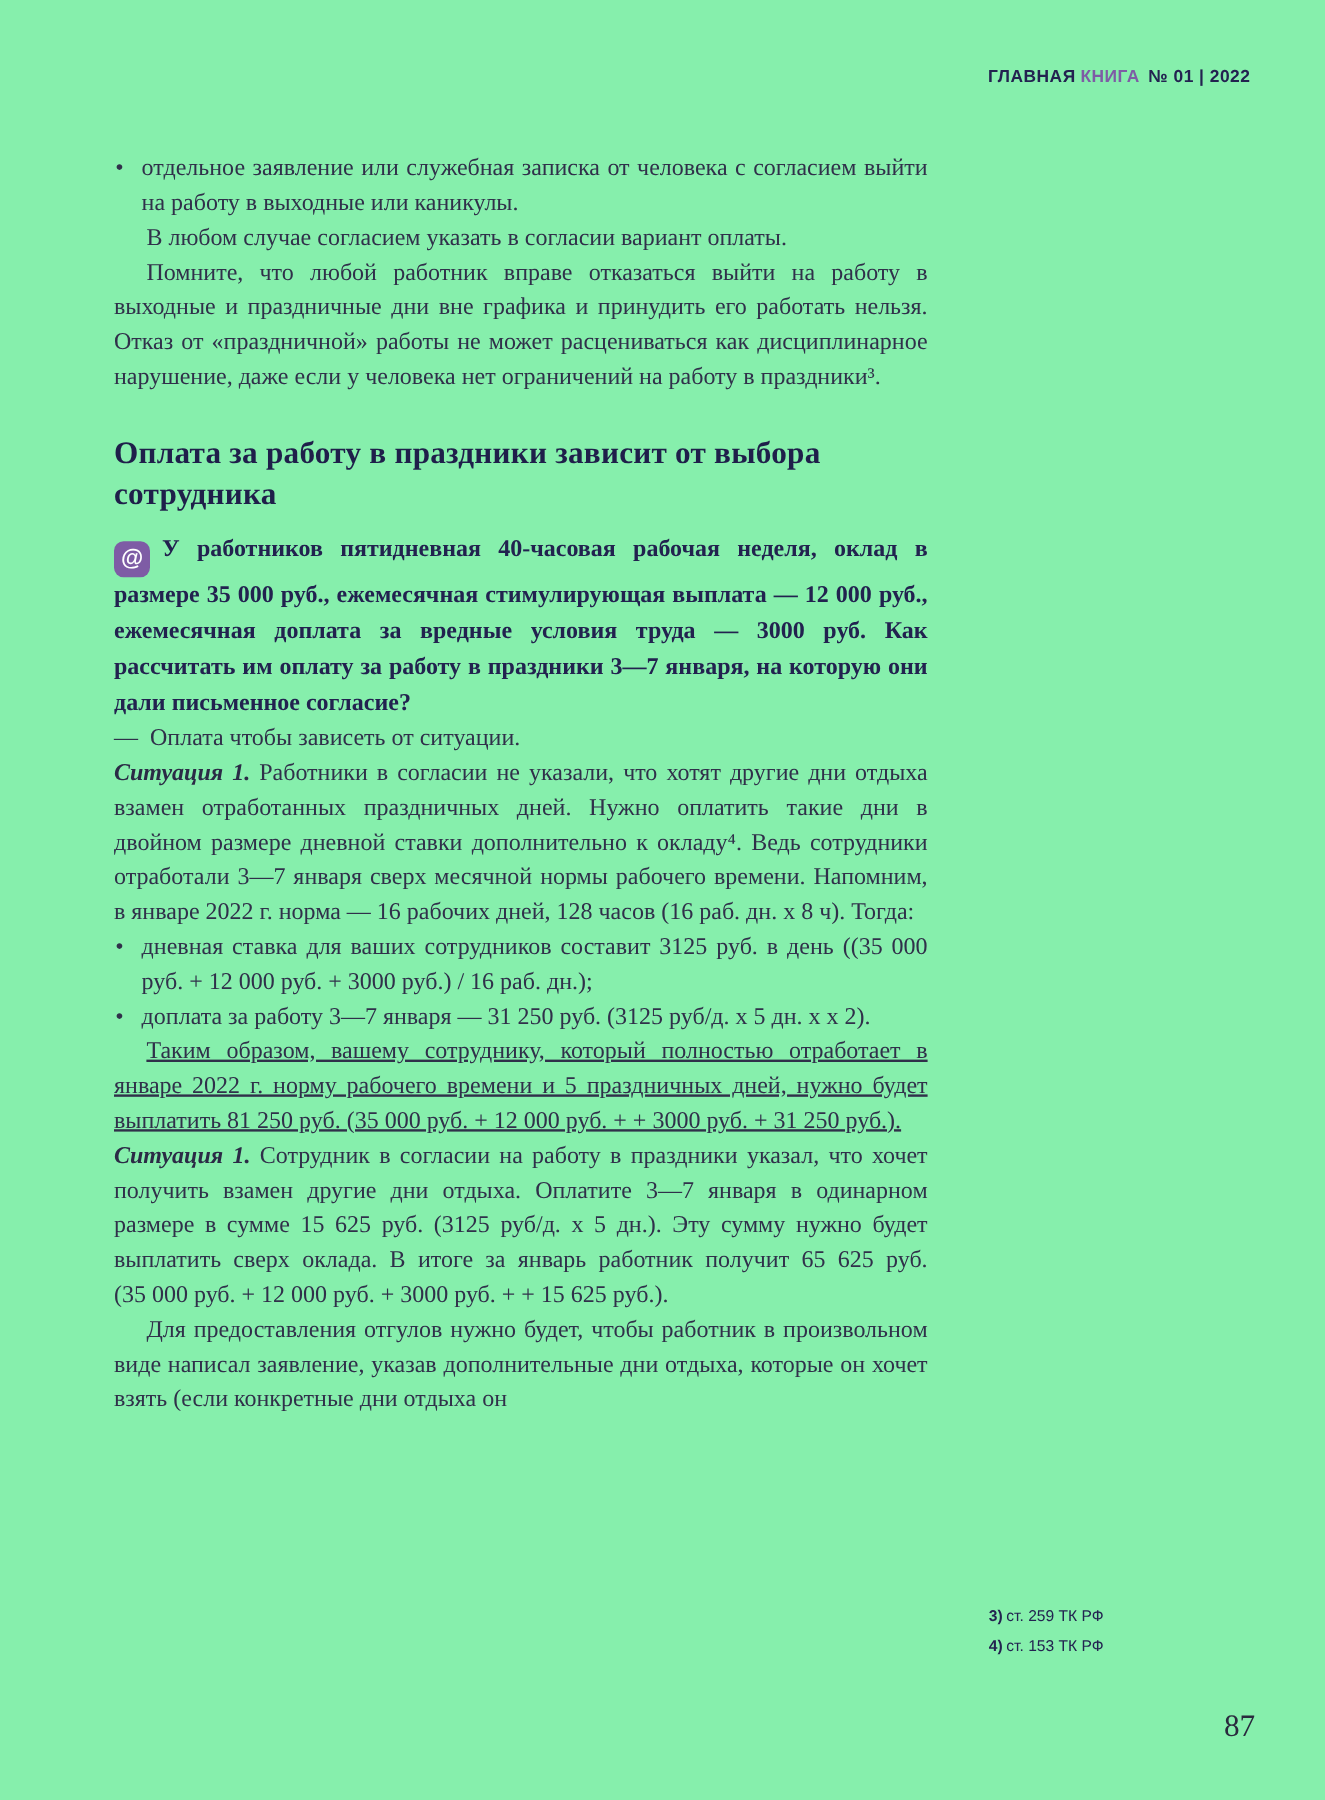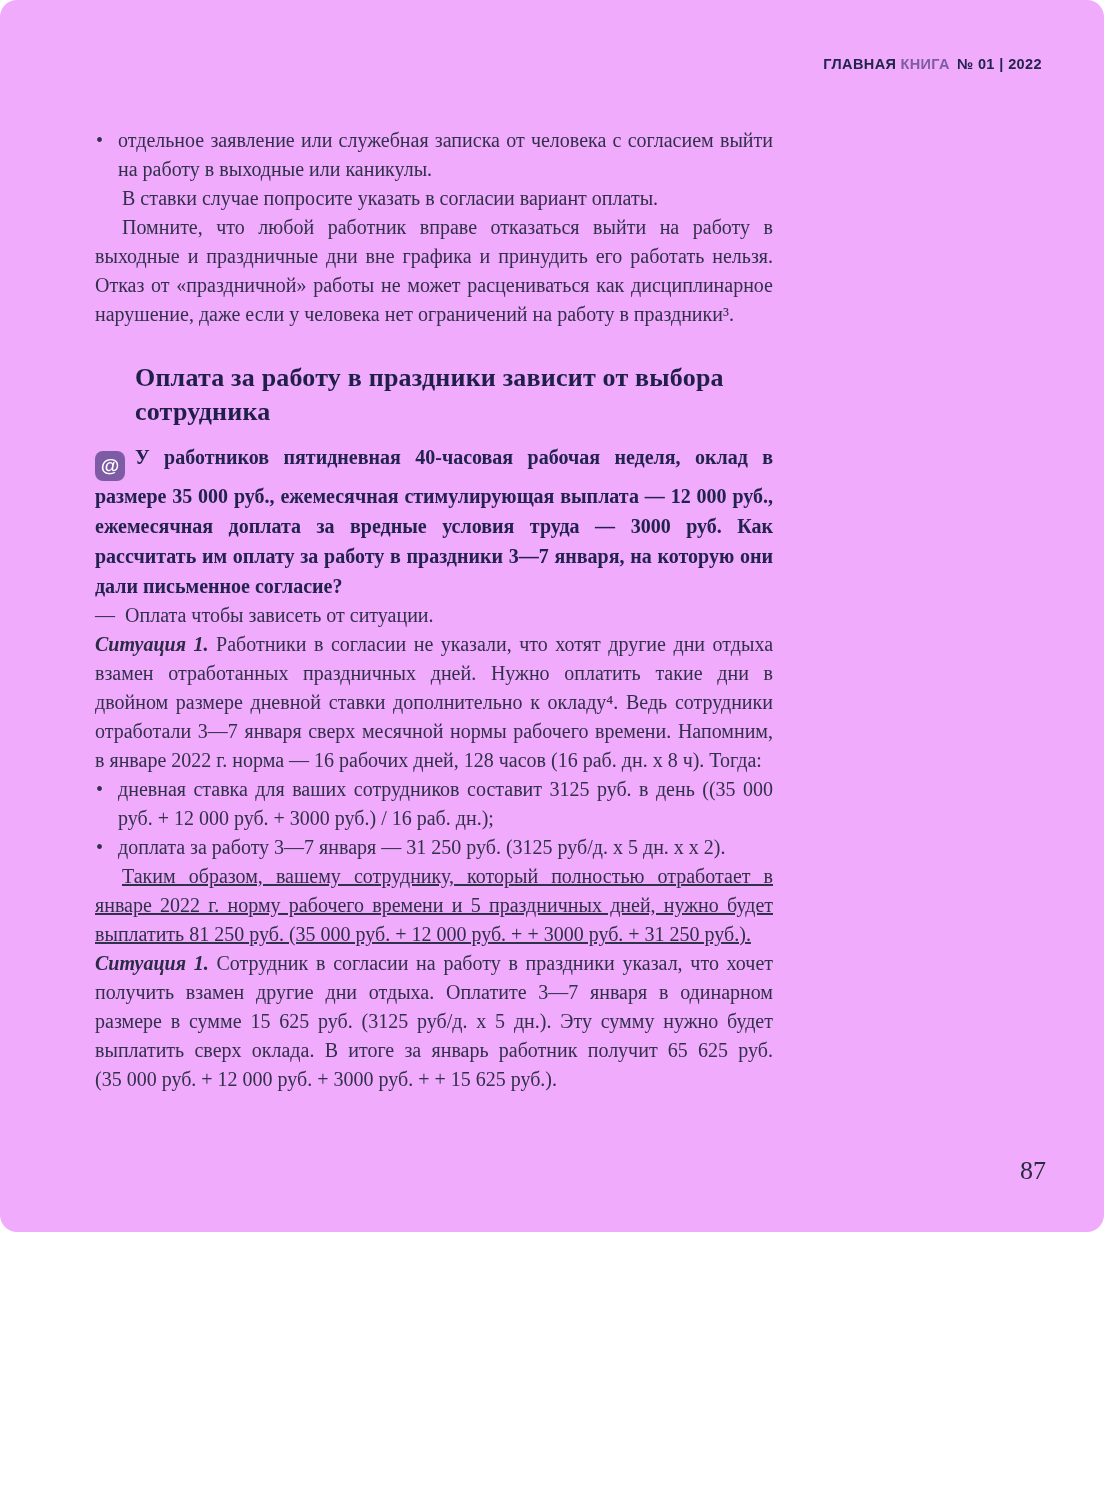--- a/index.html
+++ b/index.html
@@ -1,25 +1,24 @@
 <!DOCTYPE html>
 <html lang="ru"><head>
 <meta charset="utf-8">
 <style>
   * { margin:0; padding:0; box-sizing:border-box; }
   html, body { background:#ffffff; }
   .page {
     position:relative;
     width:1104px;
-    height:1232px;
-    background:#f0abfc;
+    height:1500px;
+    background:#86efac;
     font-family:"Liberation Serif","DejaVu Serif",serif;
     color:#30304a;
     overflow:hidden;
-    border-radius:17px;
   }
 
   
   .masthead {
     position:absolute;
     top:56px;
     right:62px;
     font-family:"Liberation Sans","DejaVu Sans",sans-serif;
     font-weight:bold;
     font-size:14.5px;
@@ -52,21 +51,20 @@
 
   .section-heading {
     font-size:26px;
     line-height:34px;
     font-weight:bold;
     color:#1f1f4a;
     margin-top:32px;
     margin-bottom:13px;
     text-align:left;
     letter-spacing:0.2px;
-    margin-left:40px;
   }
 
   .question {
     font-weight:bold;
     color:#22224f;
     line-height:30px;
   }
   .at-badge {
     display:inline-block;
     width:30px;
@@ -121,21 +119,21 @@
 
   <main class="content">
 
     <ul class="bullet-list">
       <li class="bullet-item">
         <span class="bullet-marker">•</span>
         <span>отдельное заявление или служебная записка от человека с согласием выйти на работу в выходные или каникулы.</span>
       </li>
     </ul>
 
-    <p class="indent">В ставки случае попросите указать в согласии вариант оплаты.</p>
+    <p class="indent">В любом случае согласием указать в согласии вариант оплаты.</p>
 
     <p class="indent">Помните, что любой работник вправе отказаться выйти на работу в выходные и праздничные дни вне графика и принудить его работать нельзя. Отказ от «праздничной» работы не может расцениваться как дисциплинарное нарушение, даже если у человека нет ограничений на работу в праздники³.</p>
 
 
     <h2 class="section-heading">Оплата за работу в праздники зависит от выбора сотрудника</h2>
 
     <p class="question">
       <span class="at-badge">@</span><span>У работников пятидневная 40-часовая рабочая неделя, оклад в размере 35&nbsp;000 руб., ежемесячная стимулирующая выплата — 12&nbsp;000 руб., ежемесячная доплата за вредные условия труда — 3000 руб. Как рассчитать им оплату за работу в праздники 3—7 января, на которую они дали письменное согласие?</span>
     </p>
 
@@ -157,20 +155,21 @@
       </li>
     </ul>
 
     <p class="conclusion">Таким образом, вашему сотруднику, который полностью отработает в январе 2022 г. норму рабочего времени и 5 праздничных дней, нужно будет выплатить 81&nbsp;250 руб. (35&nbsp;000 руб. + 12&nbsp;000 руб. + + 3000 руб. + 31&nbsp;250 руб.).</p>
 
     <p class="situation">
       <b class="runin">Ситуация 1.</b>
       <span>Сотрудник в согласии на работу в праздники указал, что хочет получить взамен другие дни отдыха. Оплатите 3—7 января в одинарном размере в сумме 15&nbsp;625 руб. (3125 руб/д. х 5 дн.). Эту сумму нужно будет выплатить сверх оклада. В итоге за январь работник получит 65&nbsp;625 руб. (35&nbsp;000 руб. + 12&nbsp;000 руб. + 3000 руб. + + 15&nbsp;625 руб.).</span>
     </p>
 
+    <p class="indent">Для предоставления отгулов нужно будет, чтобы работник в произвольном виде написал заявление, указав дополнительные дни отдыха, которые он хочет взять (если конкретные дни отдыха он</p>
 
   </main>
 
   <aside class="footnotes">
     <div class="footnote">
       <b>3)</b><span>ст. 259 ТК РФ</span>
     </div>
     <div class="footnote">
       <b>4)</b><span>ст. 153 ТК РФ</span>
     </div>

